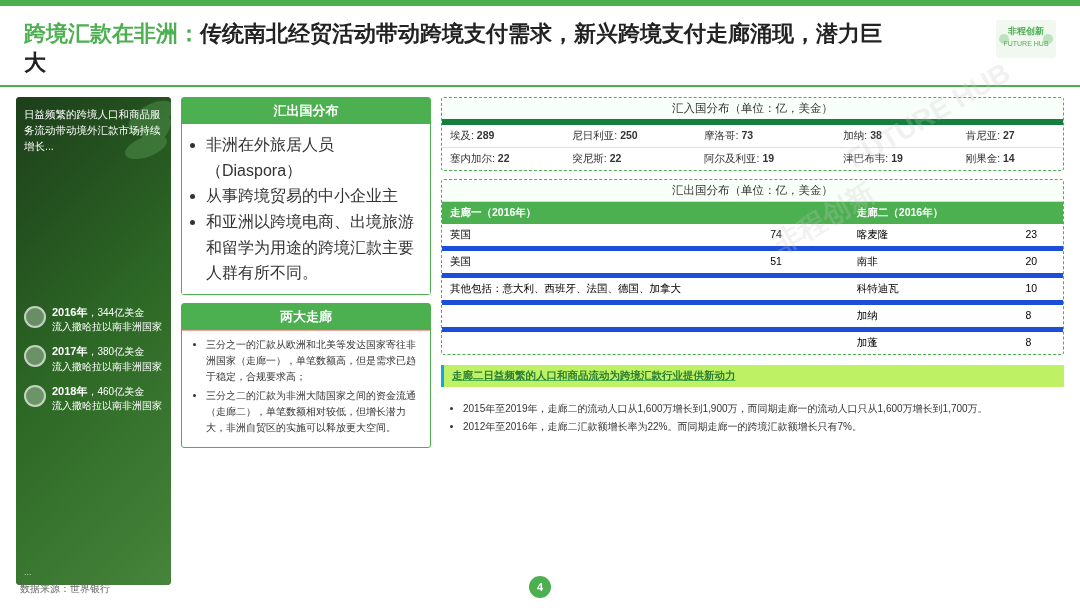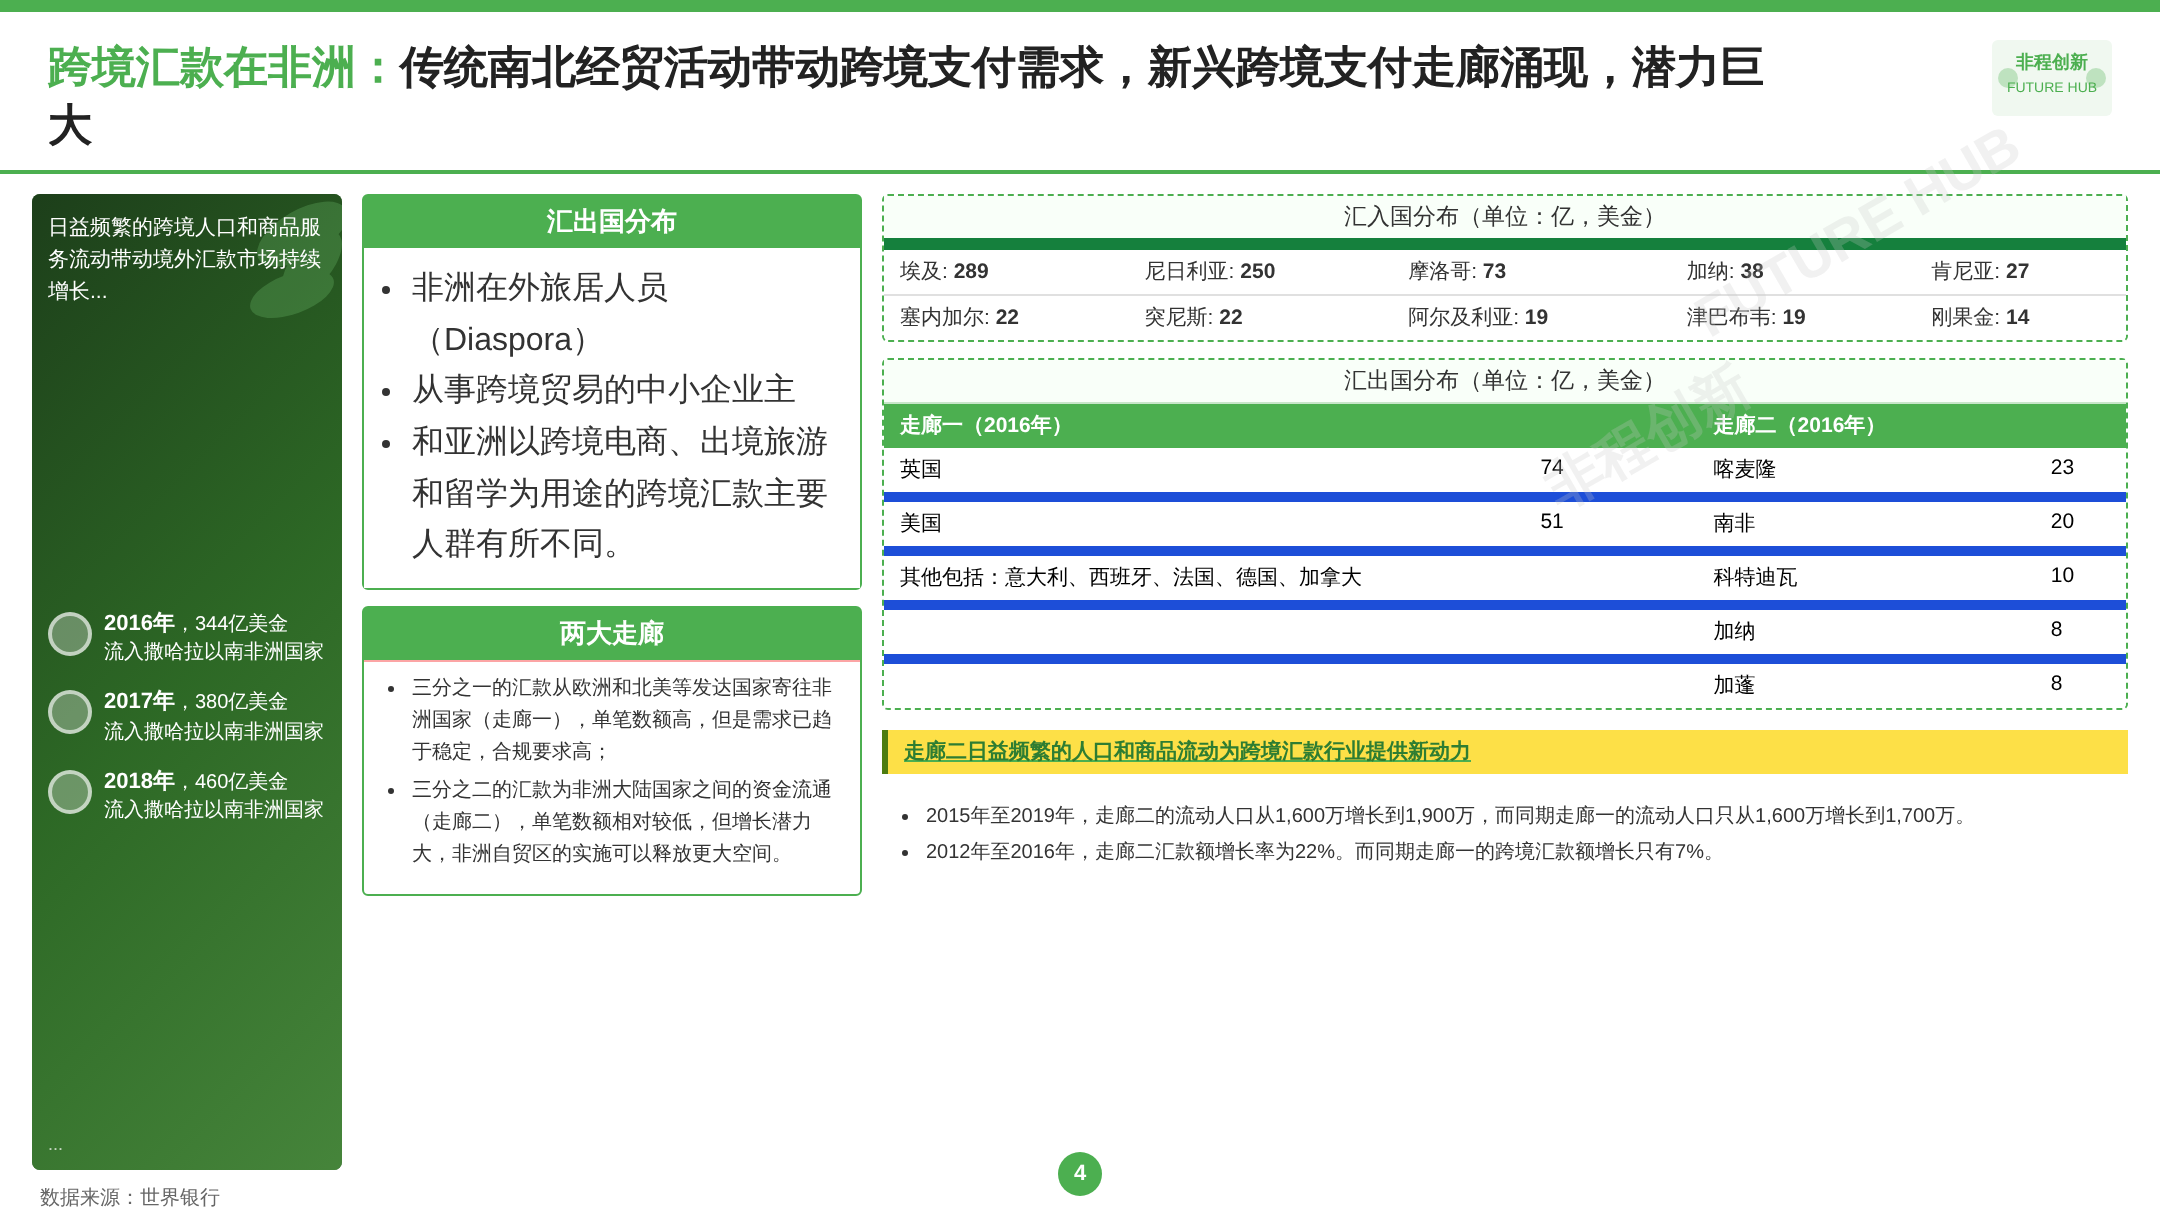--- a/index.html
+++ b/index.html
@@ -252,22 +252,22 @@
     }
     .corridor2-table td {
       padding: 4px 8px;
       border-bottom: 5px solid #1d4ed8;
       vertical-align: top;
     }
     .corridor2-table tr:last-child td {
       border-bottom: none;
     }
     .green-note-box {
-      background: #fde047;
-      border-left: 3px solid #4d7c0f;
+      background: #bef264;
+      border-left: 3px solid #0ea5e9;
       padding: 4px 8px;
       font-size: 10.5px;
       color: #2e7d32;
       font-weight: 600;
       margin: 2px 0;
       text-decoration: underline;
       text-decoration-color: #4caf50;
     }
     .right-bullets {
       font-size: 10px;
@@ -294,21 +294,21 @@
       height: 22px;
       border-radius: 50%;
       display: flex;
       align-items: center;
       justify-content: center;
       font-size: 11px;
       font-weight: 700;
     }
     .data-source {
       position: absolute;
-      bottom: 2px;
+      bottom: 12px;
       left: 20px;
       font-size: 10px;
       color: #666;
     }
     
     .watermark {
       position: absolute;
       font-size: 28px;
       font-weight: 900;
       color: rgba(200,200,200,0.25);

